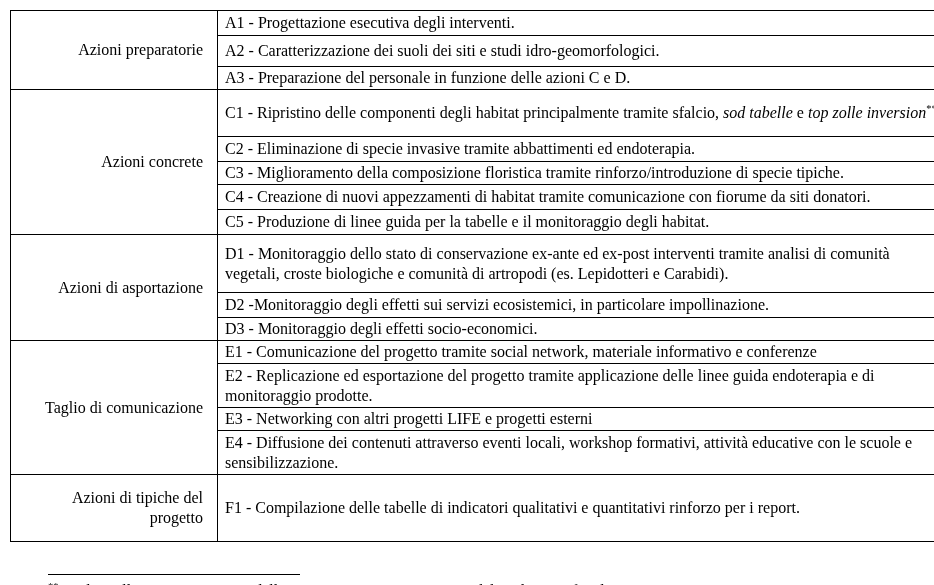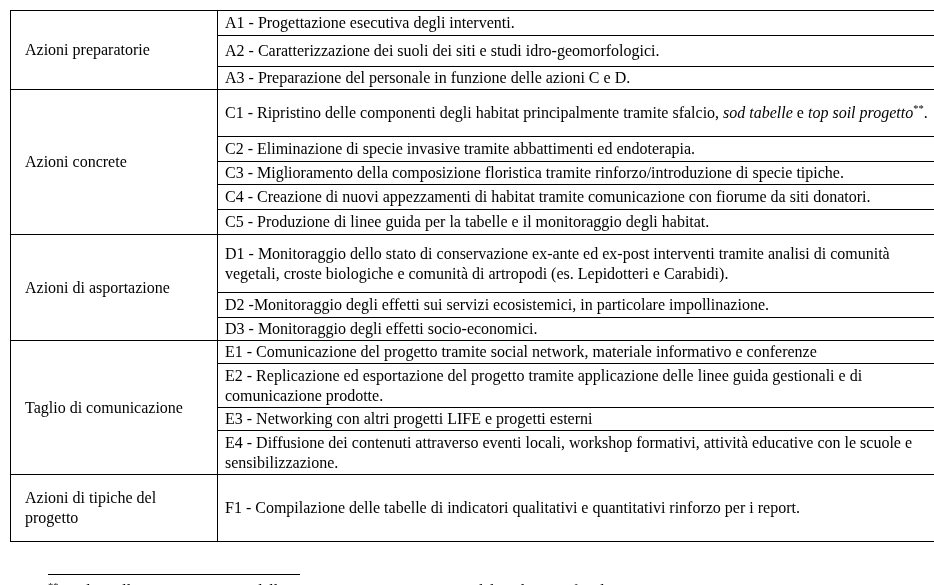--- a/index.html
+++ b/index.html
@@ -23,21 +23,21 @@
     width: 900px;
   }
   table.actions td {
     border: 1.5px solid #000000;
     vertical-align: middle;
     font-size: 16px;
     line-height: 20px;
   }
   td.cat {
     width: 178px;
-    text-align: left;
+    text-align: right;
     padding: 2px 14px;
   }
   td.act {
     width: 722px;
     padding: 1px 3px 1px 7px;
     text-align: left;
   }
   td.act i { font-style: italic; }
   sup.marker {
     font-size: 10.5px;
@@ -71,21 +71,21 @@
           <td class="act" style="height: 22px;"><span>A1 - Progettazione esecutiva degli interventi.</span></td>
         </tr>
         <tr>
           <td class="act" style="height: 28px;"><span>A2 - Caratterizzazione dei suoli dei siti e studi idro-geomorfologici.</span></td>
         </tr>
         <tr>
           <td class="act" style="height: 20px;"><span>A3 - Preparazione del personale in funzione delle azioni C e D.</span></td>
         </tr>
         <tr>
           <td class="cat" rowspan="5">Azioni concrete</td>
-          <td class="act" style="height: 44px;"><span>C1 - Ripristino delle componenti degli habitat principalmente tramite sfalcio, </span><i>sod tabelle</i><span> e </span><i>top soil progetto</i><sup class="marker">**</sup><span>.</span></td>
+          <td class="act" style="height: 44px;"><span>C1 - Ripristino delle componenti degli habitat principalmente tramite sfalcio, </span><i>sod tabelle</i><span> e </span><i>top zolle inversion</i><sup class="marker">**</sup><span>.</span></td>
         </tr>
         <tr>
           <td class="act" style="height: 22px;"><span>C2 - Eliminazione di specie invasive tramite abbattimenti ed endoterapia.</span></td>
         </tr>
         <tr>
           <td class="act" style="height: 20px;"><span>C3 - Miglioramento della composizione floristica tramite rinforzo/introduzione di specie tipiche.</span></td>
         </tr>
         <tr>
           <td class="act" style="height: 22px;"><span>C4 - Creazione di nuovi appezzamenti di habitat tramite comunicazione con fiorume da siti donatori.</span></td>
         </tr>
@@ -100,21 +100,21 @@
           <td class="act" style="height: 22px;"><span>D2 -Monitoraggio degli effetti sui servizi ecosistemici, in particolare impollinazione.</span></td>
         </tr>
         <tr>
           <td class="act" style="height: 20px;"><span>D3 - Monitoraggio degli effetti socio-economici.</span></td>
         </tr>
         <tr>
           <td class="cat" rowspan="4">Taglio di comunicazione</td>
           <td class="act" style="height: 20px;"><span>E1 - Comunicazione del progetto tramite social network, materiale informativo e conferenze</span></td>
         </tr>
         <tr>
-          <td class="act" style="height: 41px;"><span>E2 - Replicazione ed esportazione del progetto tramite applicazione delle linee guida gestionali e di comunicazione prodotte.</span></td>
+          <td class="act" style="height: 41px;"><span>E2 - Replicazione ed esportazione del progetto tramite applicazione delle linee guida endoterapia e di monitoraggio prodotte.</span></td>
         </tr>
         <tr>
           <td class="act" style="height: 20px;"><span>E3 - Networking con altri progetti LIFE e progetti esterni</span></td>
         </tr>
         <tr>
           <td class="act" style="height: 41px;"><span>E4 - Diffusione dei contenuti attraverso eventi locali, workshop formativi, attività educative con le scuole e sensibilizzazione.</span></td>
         </tr>
         <tr>
           <td class="cat" rowspan="1">Azioni di tipiche del progetto</td>
           <td class="act" style="height: 64px;"><span>F1 - Compilazione delle tabelle di indicatori qualitativi e quantitativi rinforzo per i report.</span></td>

